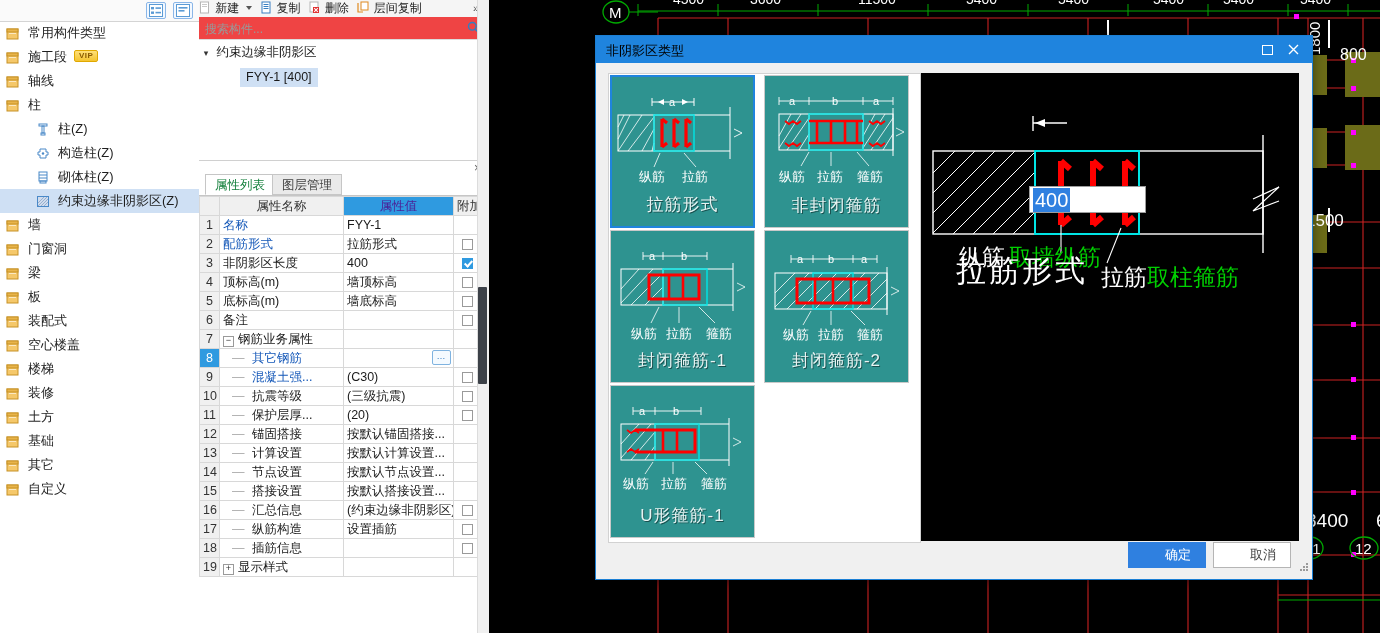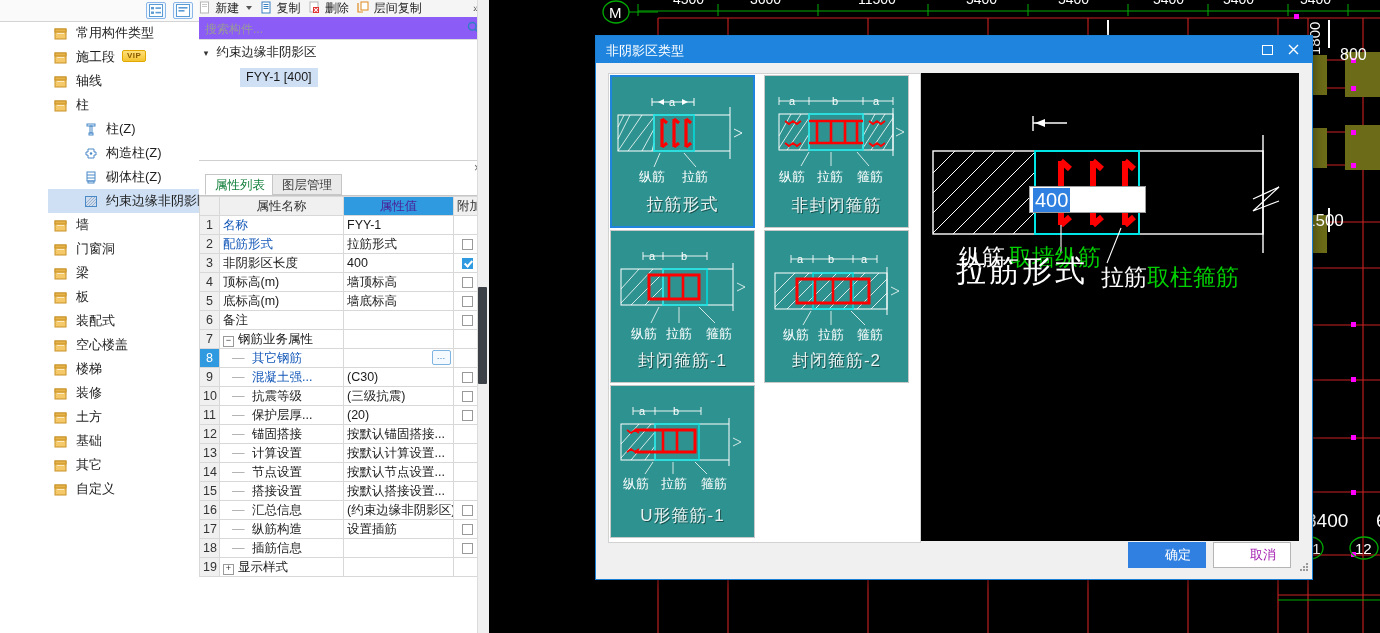--- a/index.html
+++ b/index.html
@@ -30,21 +30,21 @@
     padding:0 4px;line-height:10px;vertical-align:3px;letter-spacing:.5px;}
 
   
   #mid-panel{left:199px;top:0;width:289px;height:633px;background:#fff;border-right:1px solid #b9b9b9;}
   #mid-toolbar{position:absolute;left:0;top:0;width:289px;height:17px;background:#f5f5f5;border-bottom:1px solid #dcdcdc;
      font-size:12px;color:#222;white-space:nowrap;overflow:hidden;}
   .mtb{display:inline-block;line-height:17px;vertical-align:top;margin-right:5px;}
   .mtb .g{display:inline-block;width:12px;height:13px;vertical-align:-2px;margin-right:1px;}
   .mtb-caret{display:inline-block;width:0;height:0;border-left:3px solid transparent;border-right:3px solid transparent;
      border-top:4px solid #555;vertical-align:2px;margin-left:3px;}
-  #search-row{position:absolute;left:0;top:17px;width:289px;height:22px;border-bottom:1px solid #dcdcdc;background:#8b5cf6;}
+  #search-row{position:absolute;left:0;top:17px;width:289px;height:22px;border-bottom:1px solid #dcdcdc;background:#ef4444;}
   #search-input{position:absolute;left:4px;top:2px;width:250px;height:17px;border:0;outline:0;font-size:12px;color:#111;
      font-family:"Liberation Sans",sans-serif;background:transparent;}
   #search-input::placeholder{color:#999;}
   #search-icon{position:absolute;right:8px;top:4px;}
   #comp-tree{position:absolute;left:0;top:40px;width:289px;height:120px;background:#fff;}
   .ct-row{height:25px;line-height:25px;font-size:12.5px;white-space:nowrap;}
   .ct-arrow{display:inline-block;width:14px;text-align:center;color:#333;font-size:9px;}
   .ct-leaf{display:inline-block;margin-left:41px;background:#cfe0f4;padding:2px 6px;line-height:15px;}
 
   #prop-head{position:absolute;left:0;top:160px;width:289px;height:16px;background:#fff;border-top:1px solid #d0d0d0;}
@@ -77,21 +77,21 @@
   td.editing{border:2px solid #2f9ae0;padding:0 2px;position:relative;background:#fff;}
   .ellipsis-btn{position:absolute;right:2px;top:1px;width:17px;height:13px;border:1px solid #7fb3e0;border-radius:2px;
     background:#f4faff;color:#2f7bc4;font-size:9px;line-height:11px;text-align:center;letter-spacing:1px;}
   
   #mid-scroll-track{position:absolute;left:477px;top:0;width:11px;height:633px;background:#f0f0f0;border-left:1px solid #dcdcdc;}
   #mid-scroll-thumb{position:absolute;left:478px;top:287px;width:9px;height:97px;background:#3c4148;border-radius:1px;}
 
   
   #dialog{left:595px;top:35px;width:716px;height:543px;background:#f0f0f0;border:1px solid #1b7fd4;
      box-shadow:0 2px 10px rgba(0,0,0,.45);}
-  #dlg-title{position:absolute;left:0;top:0;width:716px;height:27px;background:#1f84de;color:#ffffff;}
+  #dlg-title{position:absolute;left:0;top:0;width:716px;height:27px;background:#1f84de;color:#000000;}
   #dlg-title-text{position:absolute;left:10px;top:6px;font-size:13px;}
   .dlg-btn{position:absolute;top:5px;width:22px;height:17px;cursor:default;}
   #dlg-max{right:34px;} #dlg-close{right:8px;}
   #dlg-max i{display:block;width:9px;height:8px;border:1px solid #fff;margin:4px auto 0;}
   #dlg-close svg{display:block;margin:3px auto;}
 
   #tile-area{position:absolute;left:12px;top:37px;width:311px;height:468px;background:#fff;border:1px solid #d2d2d2;overflow:hidden;}
   .tile{position:absolute;width:145px;height:153px;background:#2e9390;border:1px solid #c9c9c9;box-sizing:border-box;cursor:default;}
   .tile.selected{border:2px solid #1f84de;}
   .tile .tlabel{position:absolute;left:0;bottom:10px;width:100%;text-align:center;color:#e8f3f2;font-size:17px;
@@ -99,21 +99,21 @@
   .tile svg{position:absolute;left:0;top:0;}
 
   #preview{position:absolute;left:325px;top:37px;width:378px;height:468px;background:#000;overflow:hidden;}
   #preview .ptitle{position:absolute;left:35px;top:178px;color:#fff;font-size:30px;letter-spacing:3px;}
   #len-input{position:absolute;left:1029px;top:186px;width:117px;height:27px;background:#fff;border:1px solid #9d9d9d;box-sizing:border-box;}
   #len-input .val{position:absolute;left:3px;top:1px;background:#2f80e0;color:#fff;font-size:20px;line-height:24px;padding:0 2px;}
 
   #dlg-footer-ok,#dlg-footer-cancel{position:absolute;top:542px;height:26px;width:78px;font-size:13px;line-height:24px;
      text-align:center;box-sizing:border-box;cursor:default;padding-left:22px;}
   #dlg-footer-ok{left:1128px;background:#2f80e0;color:#fff;border:1px solid #2f80e0;}
-  #dlg-footer-cancel{left:1213px;background:#fff;color:#a21caf;border:1px solid #b5b5b5;}
+  #dlg-footer-cancel{left:1213px;background:#fff;color:#404040;border:1px solid #b5b5b5;}
   #dlg-grip{position:absolute;left:1299px;top:562px;width:10px;height:10px;}
   #dlg-grip span{position:absolute;width:2px;height:2px;background:#9a9a9a;}
 </style>
 </head>
 <body>
 
 <div class="abs" id="cad-canvas">
   <svg width="892" height="633">
     <rect x="0" y="0" width="892" height="633" fill="#000"></rect>
 
@@ -234,21 +234,21 @@
         </svg>
     </div>
     <div class="nav-tool-btn" style="left:173px;">
       <svg width="14" height="13" viewBox="0 0 14 13">
           <rect x=".5" y=".5" width="13" height="12" fill="#fff" stroke="#5b9bd5"></rect>
           <rect x="2.5" y="3" width="9" height="1.6" fill="#5b9bd5"></rect>
           <rect x="2.5" y="6" width="6" height="1.6" fill="#5b9bd5"></rect>
         </svg>
     </div>
   </div>
-  <div id="nav-list" style="position:absolute;left:0;top:21px;width:199px;padding-left:48px;">
+  <div id="nav-list" style="position:absolute;left:0;top:21px;width:199px;">
       <div class="tree-row"><span class="ico"><svg width="14" height="13" viewBox="0 0 14 13">
             <rect x="1" y="2" width="11" height="10" fill="#f5c86a" stroke="#c79226"></rect>
             <rect x="1" y="2" width="11" height="3" fill="#e8b44a" stroke="#c79226"></rect>
             <rect x="3" y="6" width="7" height="1" fill="#fff" opacity=".6"></rect>
           </svg></span><span>常用构件类型</span></div>
       <div class="tree-row"><span class="ico"><svg width="14" height="13" viewBox="0 0 14 13">
             <rect x="1" y="2" width="11" height="10" fill="#f5c86a" stroke="#c79226"></rect>
             <rect x="1" y="2" width="11" height="3" fill="#e8b44a" stroke="#c79226"></rect>
             <rect x="3" y="6" width="7" height="1" fill="#fff" opacity=".6"></rect>
           </svg></span><span>施工段</span><span class="vip-badge">VIP</span></div>

